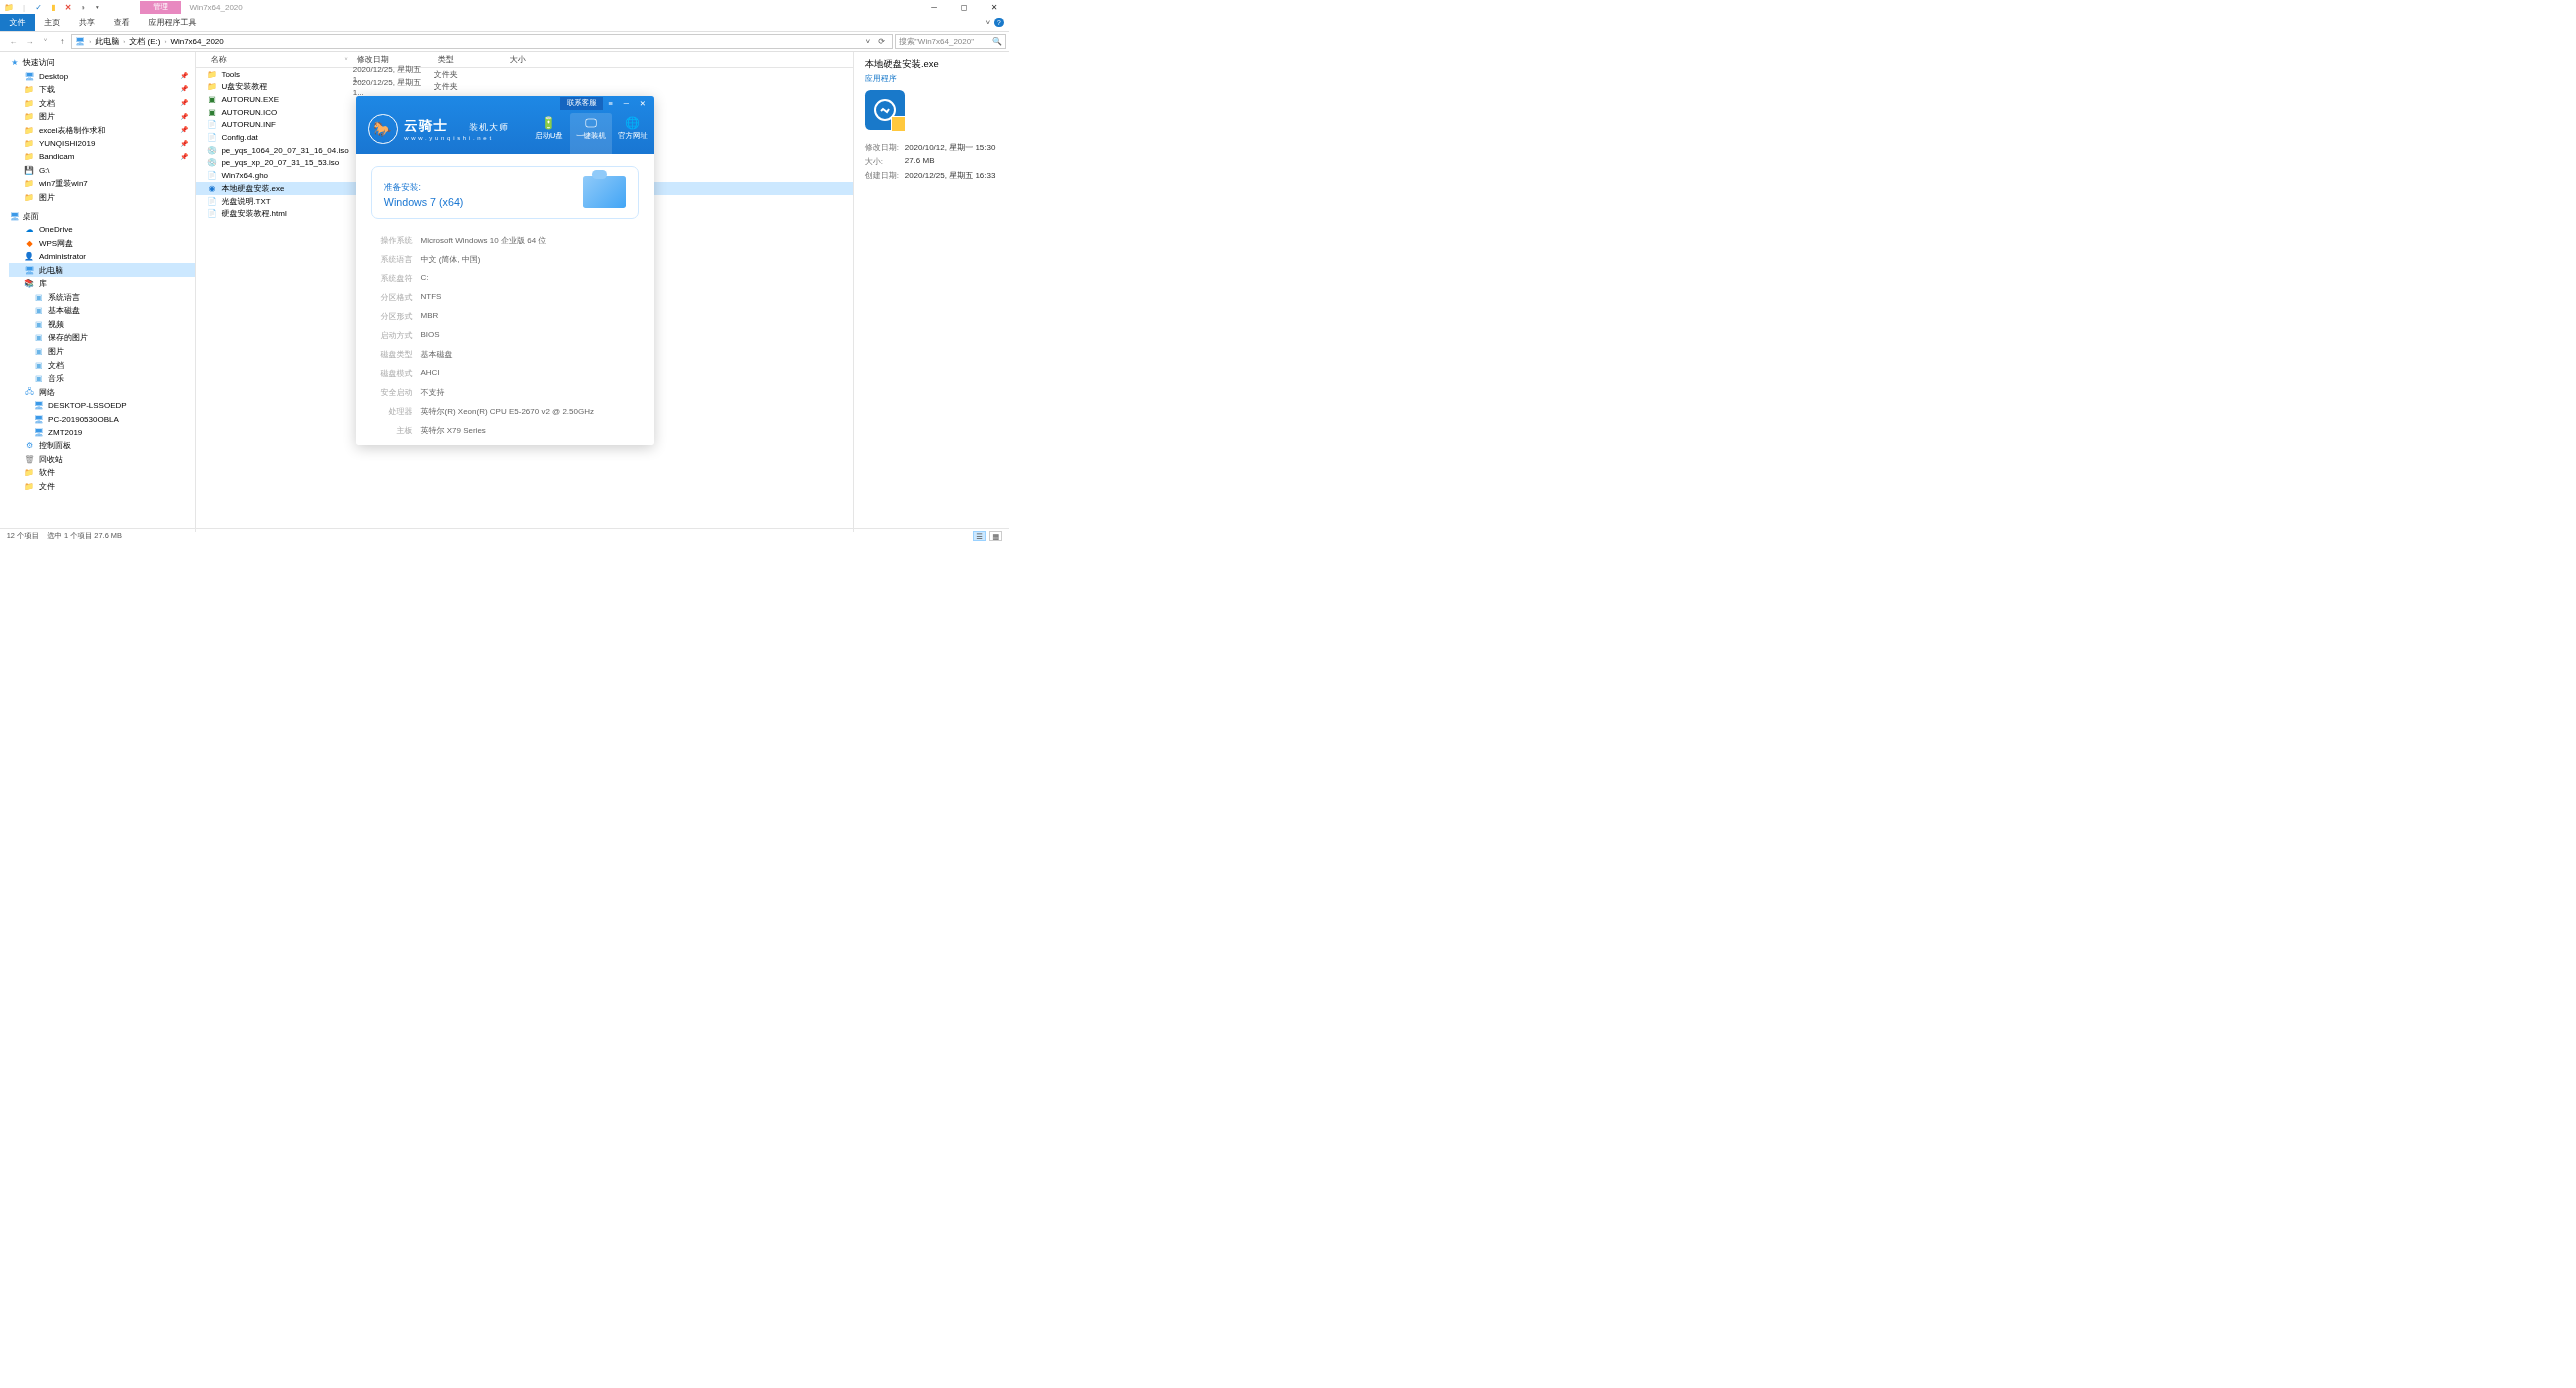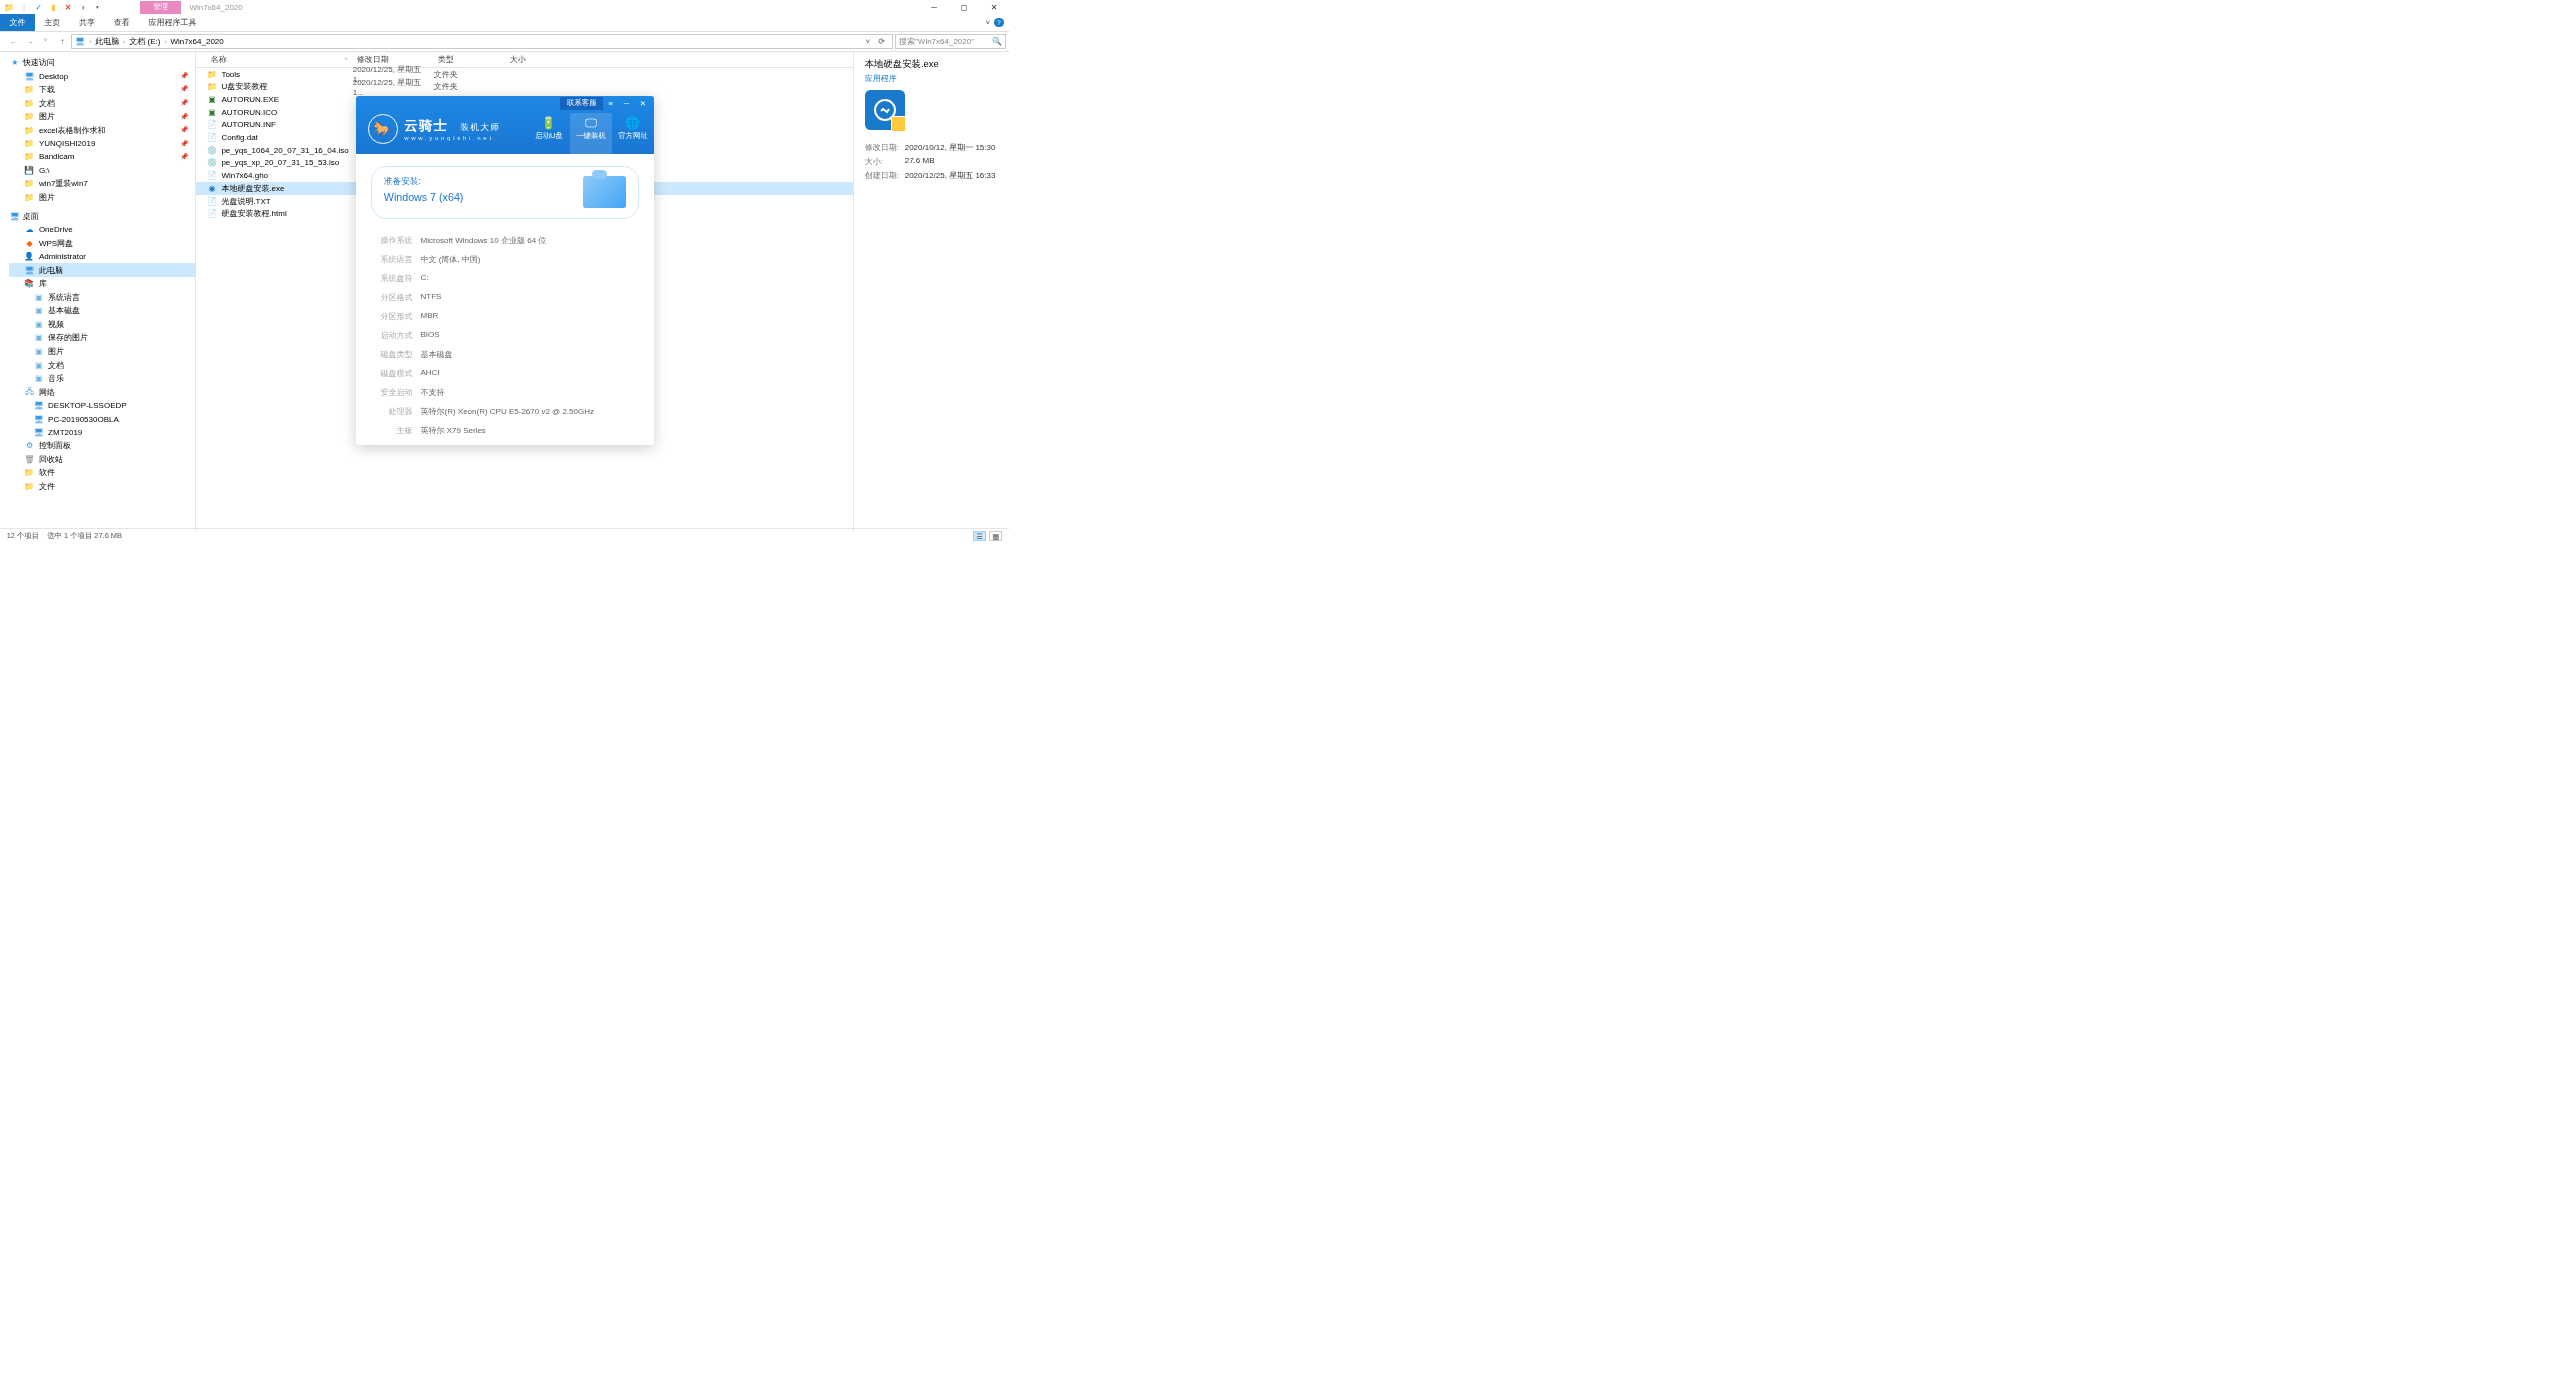--- a/index.html
+++ b/index.html
@@ -91,21 +91,21 @@
 .dlg-topbar .kefu { background: #1565c0; padding: 1.3px 6.7px; text-align: right; }
 .dlg-logo { display: flex; align-items: center; padding: 0 12px; padding-top: 8px; flex: 1; }
 .dlg-logo-circle { width: 29.5px; height: 29.5px; border: 1.3px solid #fff; border-radius: 50%; display: flex; align-items: center; justify-content: center; font-size: 14.8px; margin-right: 6.7px; }
 .dlg-logo-text { font-size: 13.4px; font-weight: bold; letter-spacing: 1.3px; }
 .dlg-logo-text small { display: block; font-size: 6px; font-weight: normal; letter-spacing: 2.7px; opacity: 0.9; }
 .dlg-tabs { display: flex; padding-top: 17.4px; }
 .dlg-tab { width: 42px; text-align: center; font-size: 7.4px; padding: 2.7px 0; }
 .dlg-tab-ico { font-size: 12px; display: block; margin-bottom: 1.3px; }
 .dlg-tab.active { background: rgba(255,255,255,0.15); border-radius: 2.7px 2.7px 0 0; }
 .dlg-body { padding: 12px 14.8px; }
-.install-box { border: 0.7px solid #d0e8ff; border-radius: 15px; padding: 9.4px 12px; display: flex; justify-content: space-between; align-items: flex-start; margin-bottom: 12px; }
+.install-box { border: 0.7px solid #d0e8ff; border-radius: 7px; padding: 9.4px 12px; display: flex; justify-content: space-between; align-items: flex-end; margin-bottom: 12px; }
 .install-left .prep { color: #1976d2; font-size: 8.7px; margin-bottom: 2.7px; }
 .install-left .os { color: #1976d2; font-size: 10.7px; }
 .install-img { width: 43px; height: 32px; background: linear-gradient(135deg, #90caf9, #42a5f5); border-radius: 2.7px; position: relative; }
 .install-img::before { content: ''; position: absolute; top: -6.7px; right: 19px; width: 14.8px; height: 9.4px; background: #90caf9; border-radius: 6.7px; }
 .spec-row { display: flex; padding: 4px 2.7px; font-size: 8px; }
 .spec-label { width: 47px; color: #aaa; text-align: right; padding-right: 8px; }
 .spec-val { color: #666; }
 </style>
 </head>
 <body>
@@ -543,21 +543,21 @@
     <div class="dlg-topbar">
       <span class="kefu">联系客服</span>
       <span>≡</span>
       <span>─</span>
       <span>✕</span>
     </div>
     <div class="dlg-logo">
       <div class="dlg-logo-circle">🐎</div>
       <div class="dlg-logo-text">
         <span>云骑士</span>
-        <span style="font-size:8.7px;font-weight:normal;margin-left:7px">装机大师</span>
+        <span style="font-size:8.7px;font-weight:normal;margin-left:16px">装机大师</span>
         <small>www.yunqishi.net</small>
       </div>
     </div>
     <div class="dlg-tabs" id="dlg-tabs">
         <div class="dlg-tab ">
        <span class="dlg-tab-ico">🔋</span>
        <span>启动U盘</span>
      </div>
         <div class="dlg-tab active">
        <span class="dlg-tab-ico">🖵</span>

